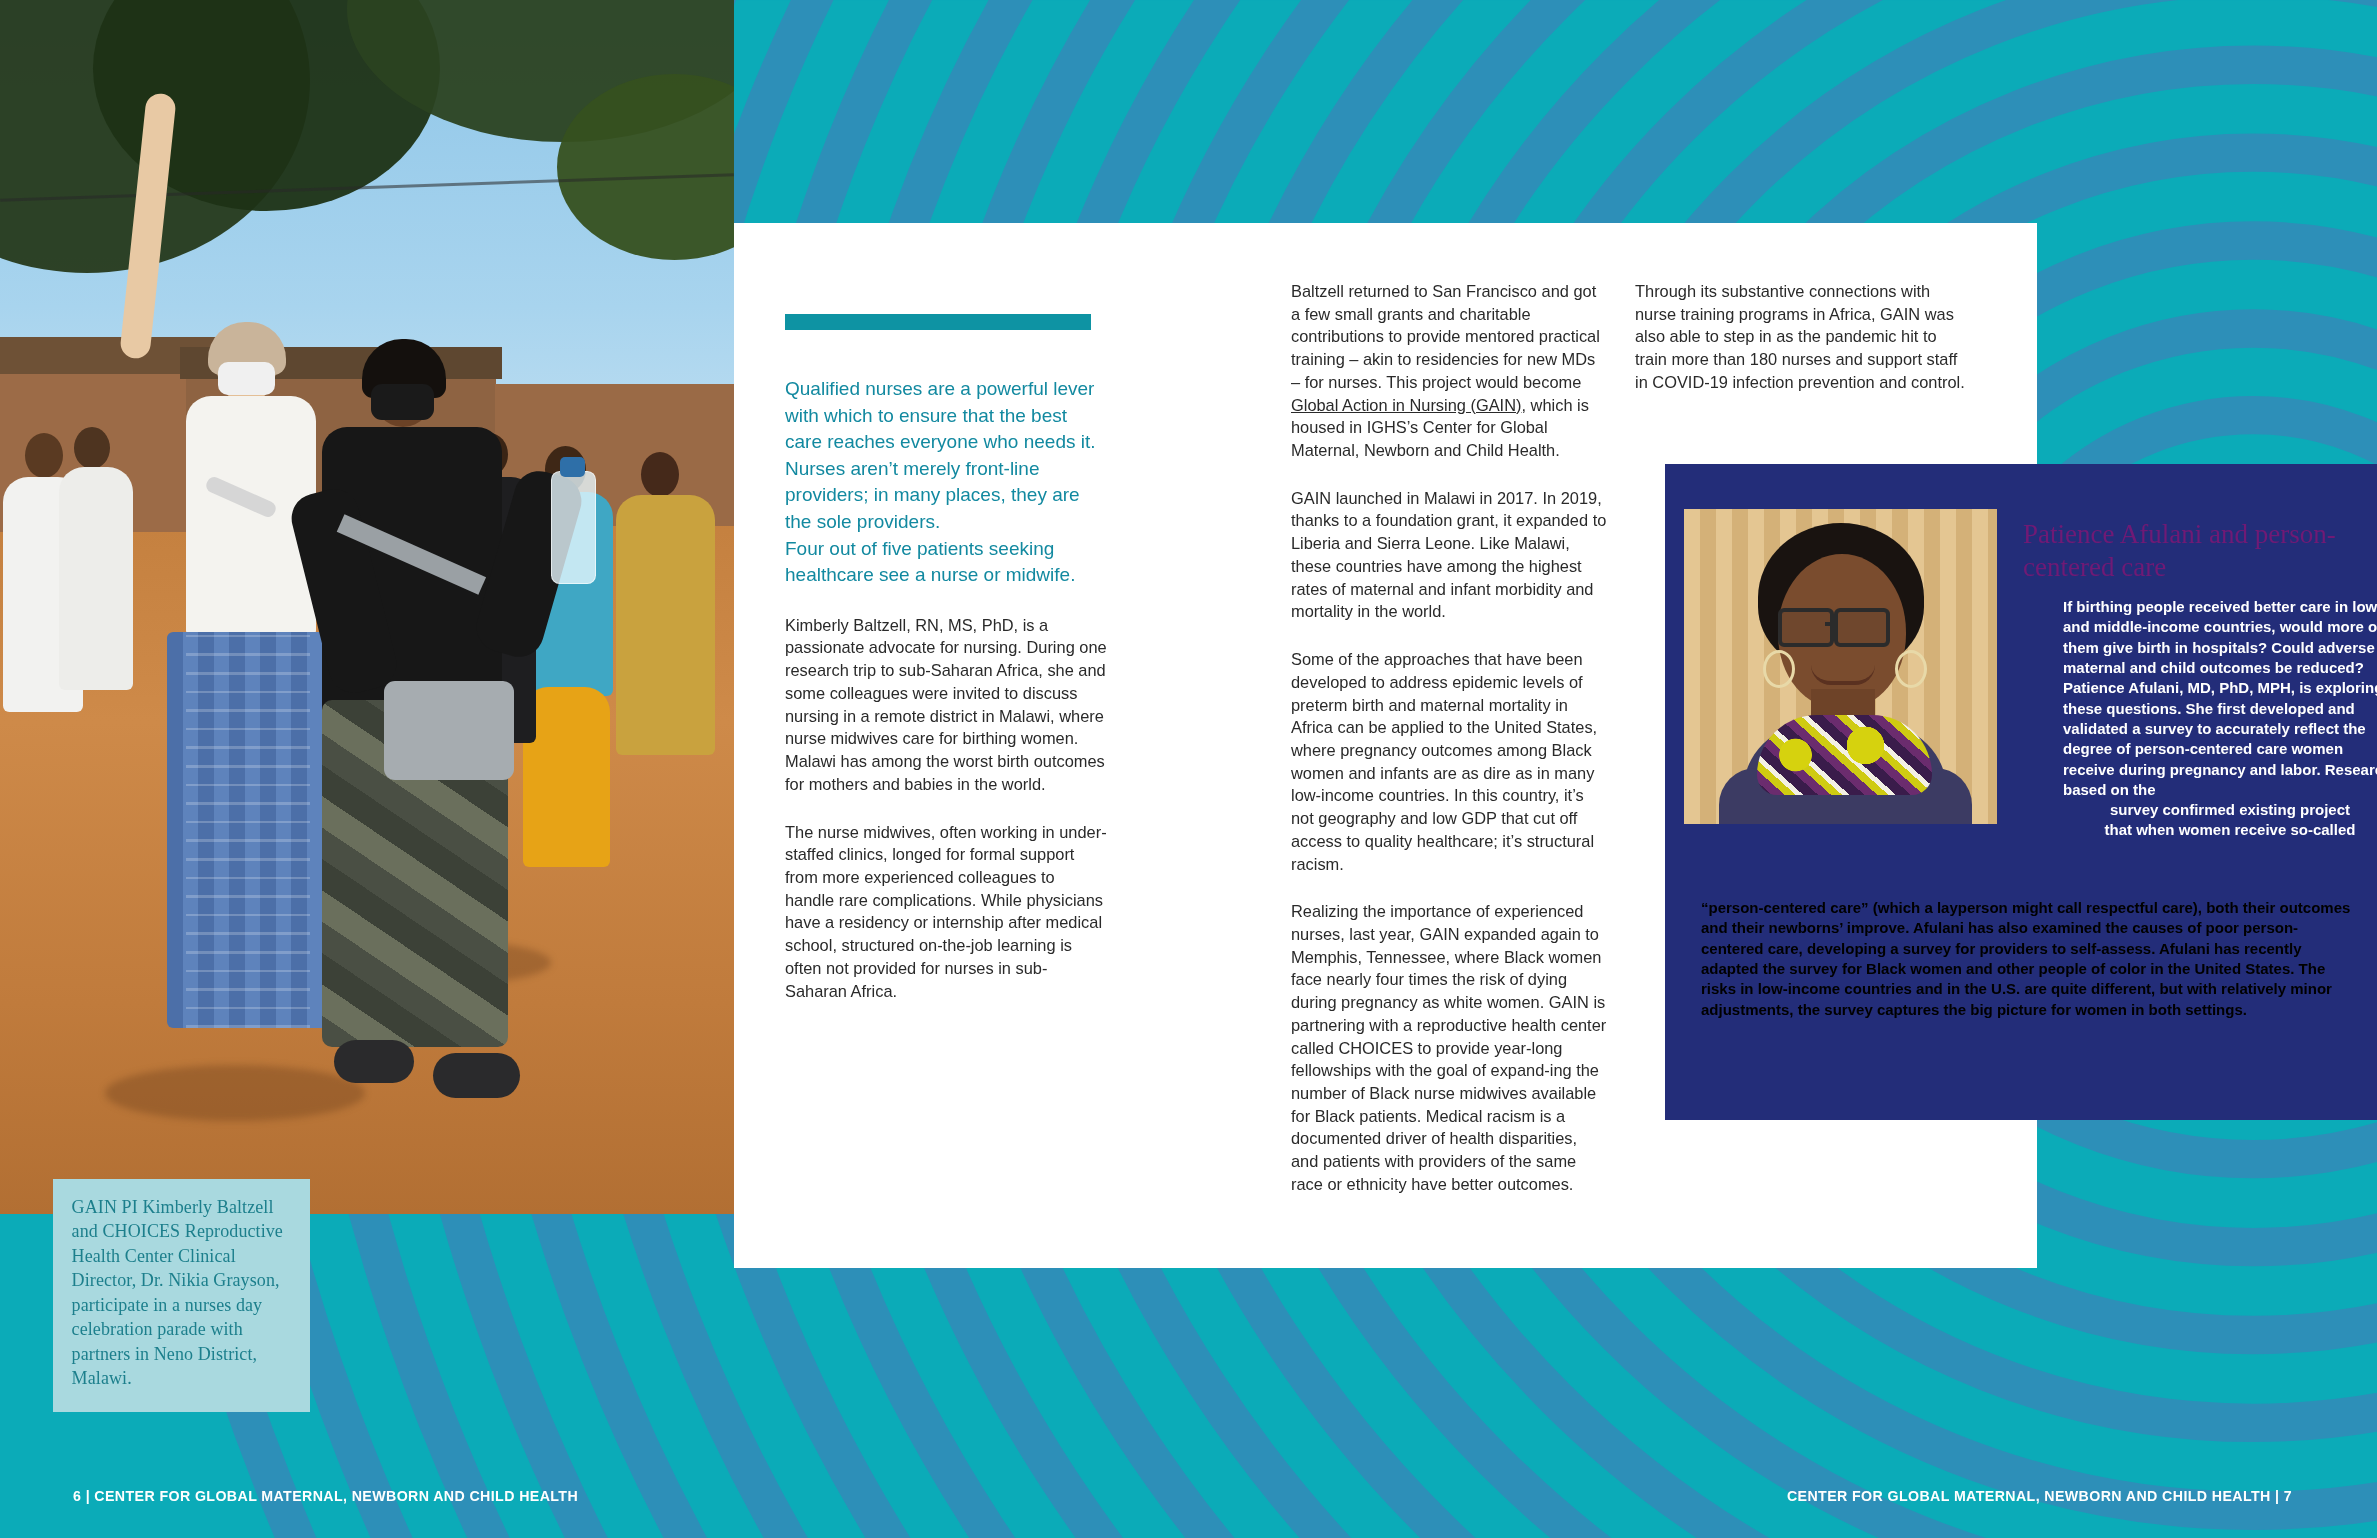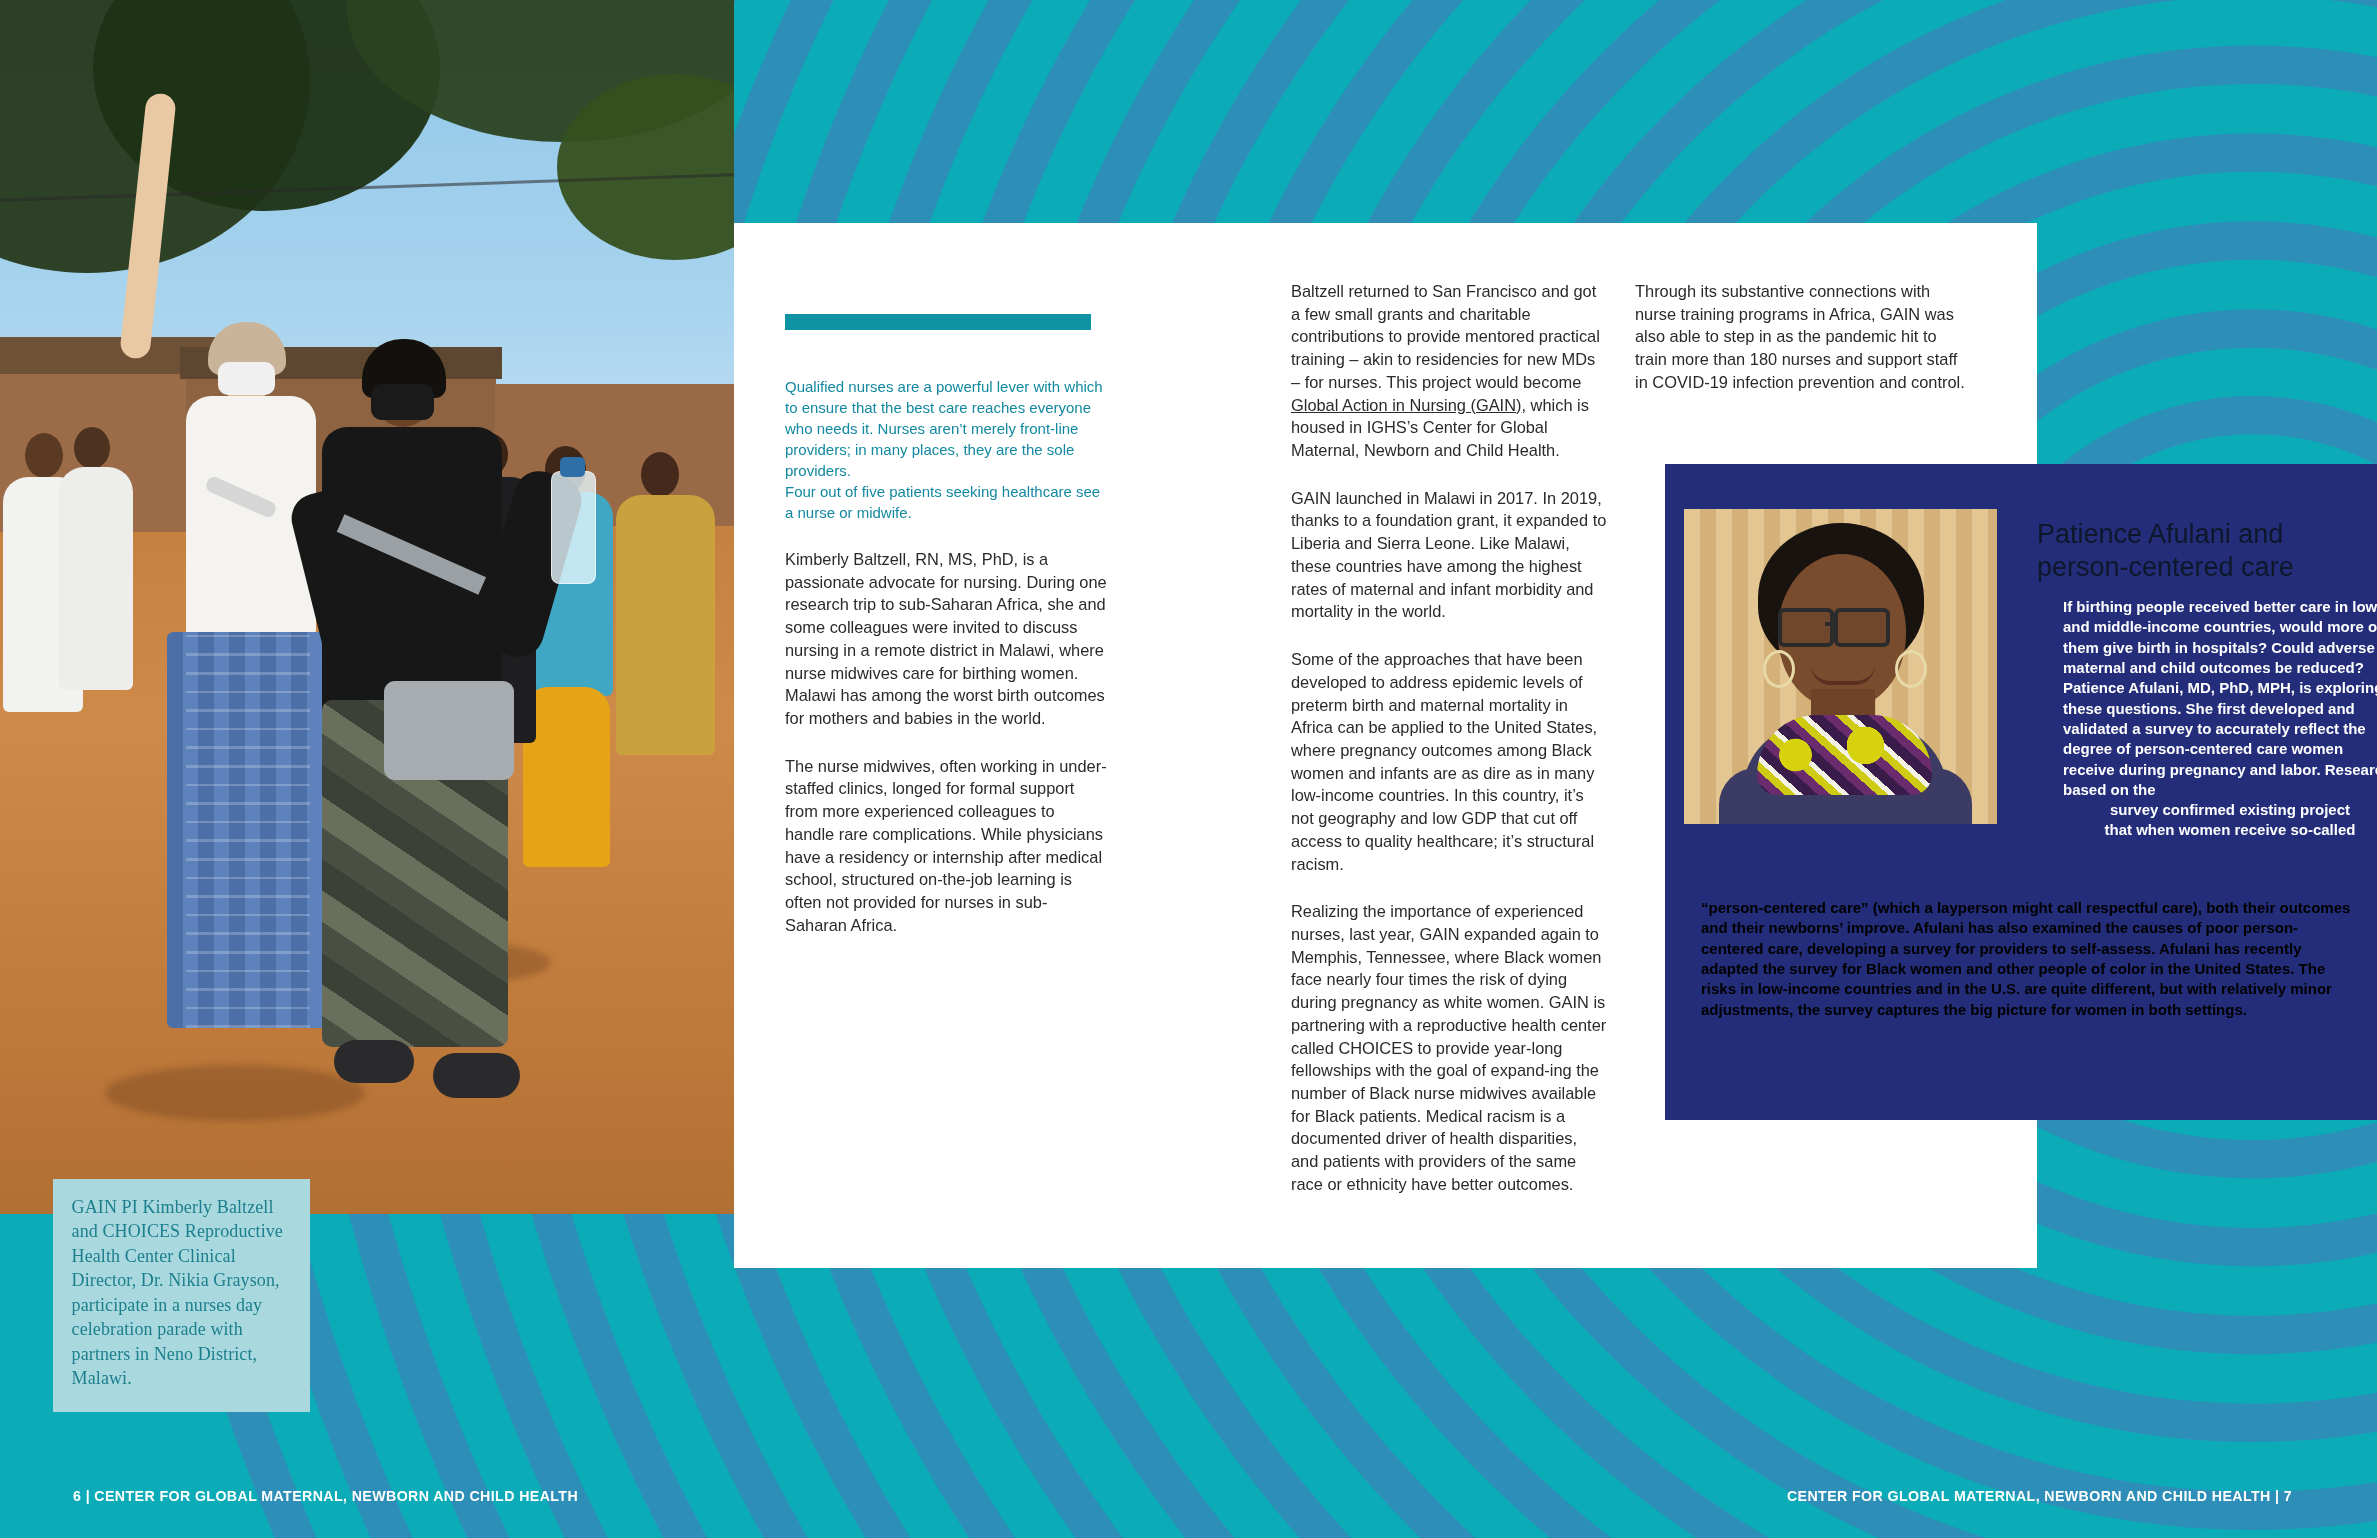--- a/index.html
+++ b/index.html
@@ -55,21 +55,21 @@
   .col3{left:1635px;top:280px;width:331px;z-index:5;}
 
   h1.headline{
     margin:0;color:#1595A6;font-weight:400;
     font-size:48px;line-height:1.10;letter-spacing:-0.3px;
   }
   .rule{width:306px;height:16px;background:#0E93A3;margin:37px 0 0 0;}
 
   .lede{
     margin:46px 0 0 0;color:#1289A0;
-    font-size:15px;line-height:1.40;font-weight:400;
+    font-size:19px;line-height:1.40;font-weight:400;
   }
   p.body{
     margin:25px 0 0 0;color:#2A2A2A;
     font-size:16.4px;line-height:1.385;font-weight:400;
   }
   .col1 p.body:first-of-type{margin-top:27px;}
   .col2 p.body:first-child,.col3 p.body:first-child{margin-top:0;}
   a.inline-link{color:#2A2A2A;text-decoration:underline;}
 
   
@@ -96,22 +96,22 @@
   .pp-scarf{position:absolute;left:73px;top:206px;width:175px;height:80px;border-radius:74px 74px 25px 25px;
     background:
       radial-gradient(circle at 22% 50%, #D6D20E 0 16px, transparent 16.7px),
       radial-gradient(circle at 62% 38%, #D6D20E 0 18.6px, transparent 19px),
       repeating-linear-gradient(42deg,#3A1C4B 0 10px,#6B2C6E 10px 18.6px,#CFCB12 18.6px 26px,#F3F0E4 26px 31px);}
   .pp-shoulderL{position:absolute;left:35px;top:259px;width:80px;height:68px;border-radius:37px 12.4px 0 0;background:#3C3B63;}
   .pp-shoulderR{position:absolute;left:208px;top:259px;width:80px;height:68px;border-radius:12.4px 37px 0 0;background:#3C3B63;}
 
   .panel-title{
     position:absolute;left:2023px;top:518px;width:334px;z-index:9;
-    color:#0f172a;font-family:Liberation Sans, sans-serif;
-    font-size:27px;line-height:1.22;font-weight:400;margin-left:14px;
+    color:#701a75;font-family:Liberation Serif, serif;
+    font-size:27px;line-height:1.22;font-weight:400;
   }
   .panel-narrow{
     position:absolute;left:2023px;top:597px;width:334px;z-index:9;
     color:#fff;font-size:15px;line-height:1.355;font-weight:bold;margin-left:40px;
   }
   .panel-narrow .center-tail{text-align:center;display:block;}
   .panel-wide{
     position:absolute;left:1701px;top:898px;width:658px;z-index:9;
     color:#000000;font-size:15px;line-height:1.355;font-weight:bold;
   }

